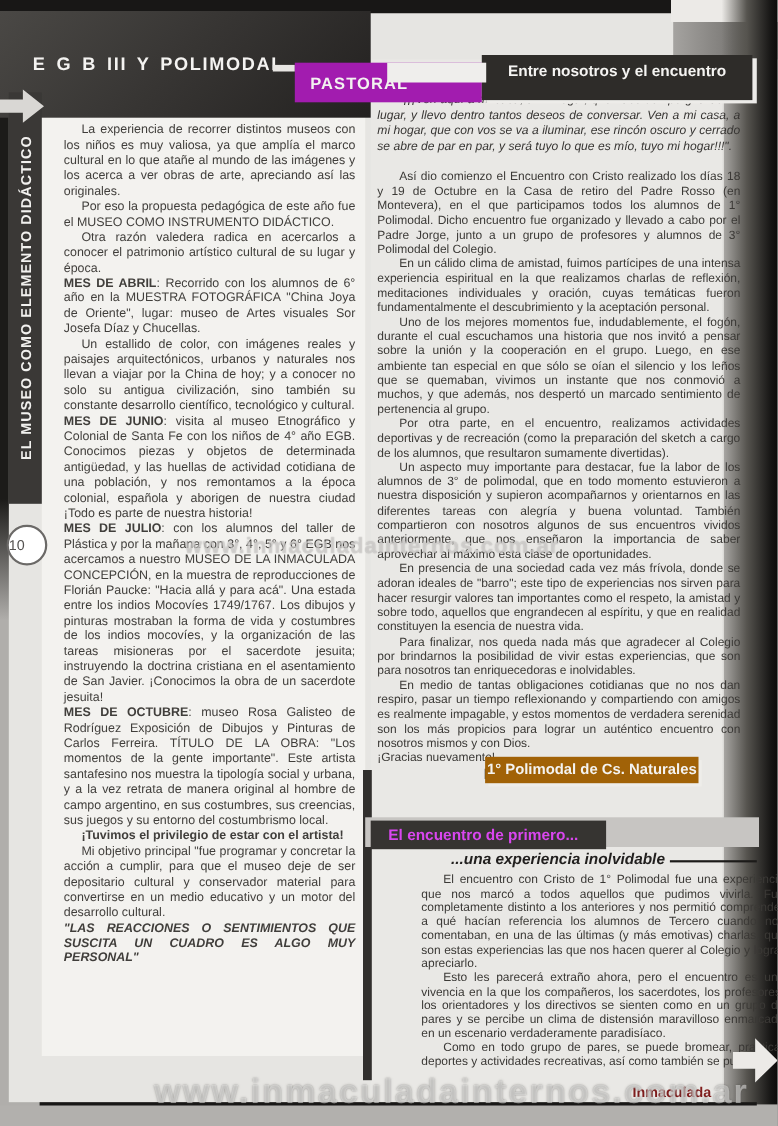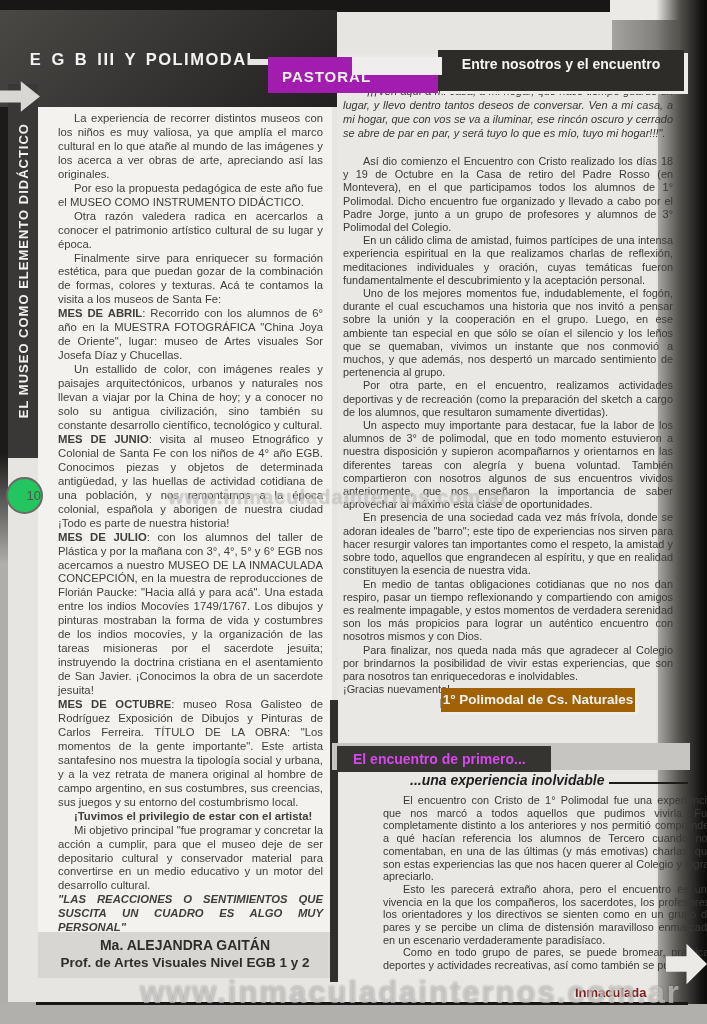--- a/index.html
+++ b/index.html
@@ -33,22 +33,22 @@
     color:#f5f4f2;font-weight:bold;font-size:14px;text-align:center;line-height:28px;
     box-shadow:4px 3px 0 #edecE9;}
 
   
   .sidebar-strip{left:8px;top:84px;width:30px;height:374px;background:#3a3836;z-index:3;
     display:flex;align-items:center;justify-content:center;}
   .sidebar-strip span{
     writing-mode:vertical-rl;transform:rotate(180deg);
     color:#f2f1ef;font-weight:bold;font-size:13px;letter-spacing:1px;white-space:nowrap;}
   .page-circle{left:6px;top:477px;width:33px;height:33px;border-radius:50%;
-    background:#22c55e;border:2px solid #6b6967;z-index:3;
-    display:flex;align-items:center;justify-content:flex-end;
+    background:#ffffff;border:2px solid #6b6967;z-index:3;
+    display:flex;align-items:center;justify-content:flex-start;
     font-size:13px;color:#555351;}
 
   
   .left-paper{left:38px;top:96px;width:294px;height:864px;background:#f3f2ef;z-index:2;
     box-sizing:border-box;padding:16px 9px 0 20px;}
   .left-paper p{margin:0;text-align:justify;font-size:11.3px;line-height:13.95px;color:#403e3b;}
   .left-paper p.ind{text-indent:16px;}
   .lead{font-weight:bold;}
   .p-bold{font-weight:bold;text-indent:16px;}
   .p-bi{font-weight:bold;font-style:italic;}
@@ -116,46 +116,41 @@
     <span>EL MUSEO COMO ELEMENTO DIDÁCTICO</span>
   </div>
   <div class="abs page-circle">
     <span>10</span>
   </div>
 
   <div class="abs left-paper">
     <p class="ind">La experiencia de recorrer distintos museos con los niños es muy valiosa, ya que amplía el marco cultural en lo que atañe al mundo de las imágenes y los acerca a ver obras de arte, apreciando así las originales.</p>
     <p class="ind">Por eso la propuesta pedagógica de este año fue el MUSEO COMO INSTRUMENTO DIDÁCTICO.</p>
     <p class="ind">Otra razón valedera radica en acercarlos a conocer el patrimonio artístico cultural de su lugar y época.</p>
-    <p class="ind">Finalmente sirve para enriquecer su formación estética, para que puedan gozar de la combinación de formas, colores y texturas. Acá te contamos la visita a los museos de Santa Fe:</p>
     <p><span class="lead">MES DE ABRIL</span><span>: Recorrido con los alumnos de 6° año en la MUESTRA FOTOGRÁFICA "China Joya de Oriente", lugar: museo de Artes visuales Sor Josefa Díaz y Chucellas.</span></p>
     <p class="ind">Un estallido de color, con imágenes reales y paisajes arquitectónicos, urbanos y naturales nos llevan a viajar por la China de hoy; y a conocer no solo su antigua civilización, sino también su constante desarrollo científico, tecnológico y cultural.</p>
     <p><span class="lead">MES DE JUNIO</span><span>: visita al museo Etnográfico y Colonial de Santa Fe con los niños de 4° año EGB. Conocimos piezas y objetos de determinada antigüedad, y las huellas de actividad cotidiana de una población, y nos remontamos a la época colonial, española y aborigen de nuestra ciudad ¡Todo es parte de nuestra historia!</span></p>
     <p><span class="lead">MES DE JULIO</span><span>: con los alumnos del taller de Plástica y por la mañana con 3°, 4°, 5° y 6° EGB nos acercamos a nuestro MUSEO DE LA INMACULADA CONCEPCIÓN, en la muestra de reproducciones de Florián Paucke: "Hacia allá y para acá". Una estada entre los indios Mocovíes 1749/1767. Los dibujos y pinturas mostraban la forma de vida y costumbres de los indios mocovíes, y la organización de las tareas misioneras por el sacerdote jesuita; instruyendo la doctrina cristiana en el asentamiento de San Javier. ¡Conocimos la obra de un sacerdote jesuita!</span></p>
     <p><span class="lead">MES DE OCTUBRE</span><span>: museo Rosa Galisteo de Rodríguez Exposición de Dibujos y Pinturas de Carlos Ferreira. TÍTULO DE LA OBRA: "Los momentos de la gente importante". Este artista santafesino nos muestra la tipología social y urbana, y a la vez retrata de manera original al hombre de campo argentino, en sus costumbres, sus creencias, sus juegos y su entorno del costumbrismo local.</span></p>
     <p class="p-bold">¡Tuvimos el privilegio de estar con el artista!</p>
     <p class="ind">Mi objetivo principal "fue programar y concretar la acción a cumplir, para que el museo deje de ser depositario cultural y conservador material para convertirse en un medio educativo y un motor del desarrollo cultural.</p>
     <p class="p-bi">"LAS REACCIONES O SENTIMIENTOS QUE SUSCITA UN CUADRO ES ALGO MUY PERSONAL"</p>
-  </div>
-  <div class="abs signature-band">
-    <div class="sig-name">Ma. ALEJANDRA GAITÁN</div>
-    <div class="sig-role">Prof. de Artes Visuales Nivel EGB 1 y 2</div>
   </div>
   <div class="abs col-divider"></div>
 
   <div class="abs right-col">
     <p class="quote">"¡¡¡Ven aquí a mi casa, a mi hogar, que hace tiempo guardo un lugar, y llevo dentro tantos deseos de conversar. Ven a mi casa, a mi hogar, que con vos se va a iluminar, ese rincón oscuro y cerrado se abre de par en par, y será tuyo lo que es mío, tuyo mi hogar!!!".</p>
     <p>Así dio comienzo el Encuentro con Cristo realizado los días 18 y 19 de Octubre en la Casa de retiro del Padre Rosso (en Montevera), en el que participamos todos los alumnos de 1° Polimodal. Dicho encuentro fue organizado y llevado a cabo por el Padre Jorge, junto a un grupo de profesores y alumnos de 3° Polimodal del Colegio.</p>
     <p>En un cálido clima de amistad, fuimos partícipes de una intensa experiencia espiritual en la que realizamos charlas de reflexión, meditaciones individuales y oración, cuyas temáticas fueron fundamentalmente el descubrimiento y la aceptación personal.</p>
     <p>Uno de los mejores momentos fue, indudablemente, el fogón, durante el cual escuchamos una historia que nos invitó a pensar sobre la unión y la cooperación en el grupo. Luego, en ese ambiente tan especial en que sólo se oían el silencio y los leños que se quemaban, vivimos un instante que nos conmovió a muchos, y que además, nos despertó un marcado sentimiento de pertenencia al grupo.</p>
     <p>Por otra parte, en el encuentro, realizamos actividades deportivas y de recreación (como la preparación del sketch a cargo de los alumnos, que resultaron sumamente divertidas).</p>
     <p>Un aspecto muy importante para destacar, fue la labor de los alumnos de 3° de polimodal, que en todo momento estuvieron a nuestra disposición y supieron acompañarnos y orientarnos en las diferentes tareas con alegría y buena voluntad. También compartieron con nosotros algunos de sus encuentros vividos anteriormente, que nos enseñaron la importancia de saber aprovechar al máximo esta clase de oportunidades.</p>
     <p>En presencia de una sociedad cada vez más frívola, donde se adoran ideales de "barro"; este tipo de experiencias nos sirven para hacer resurgir valores tan importantes como el respeto, la amistad y sobre todo, aquellos que engrandecen al espíritu, y que en realidad constituyen la esencia de nuestra vida.</p>
+    <p>Para finalizar, nos queda nada más que agradecer al Colegio por brindarnos la posibilidad de vivir estas experiencias, que son para nosotros tan enriquecedoras e inolvidables.</p>
     <p>En medio de tantas obligaciones cotidianas que no nos dan respiro, pasar un tiempo reflexionando y compartiendo con amigos es realmente impagable, y estos momentos de verdadera serenidad son los más propicios para lograr un auténtico encuentro con nosotros mismos y con Dios.</p>
-    <p>Para finalizar, nos queda nada más que agradecer al Colegio por brindarnos la posibilidad de vivir estas experiencias, que son para nosotros tan enriquecedoras e inolvidables.</p>
     <p class="noind">¡Gracias nuevamente!</p>
   </div>
   <div class="abs author-name">FABRICIO CHIAPPINI</div>
   <div class="abs author-bar">1° Polimodal de Cs. Naturales</div>
 
   <div class="abs gray-band"></div>
   <div class="abs section-bar">El encuentro de primero...</div>
   <div class="abs subtitle-row">
     <span class="sp"></span>
     <span class="subtitle-text">...una experiencia inolvidable</span>

